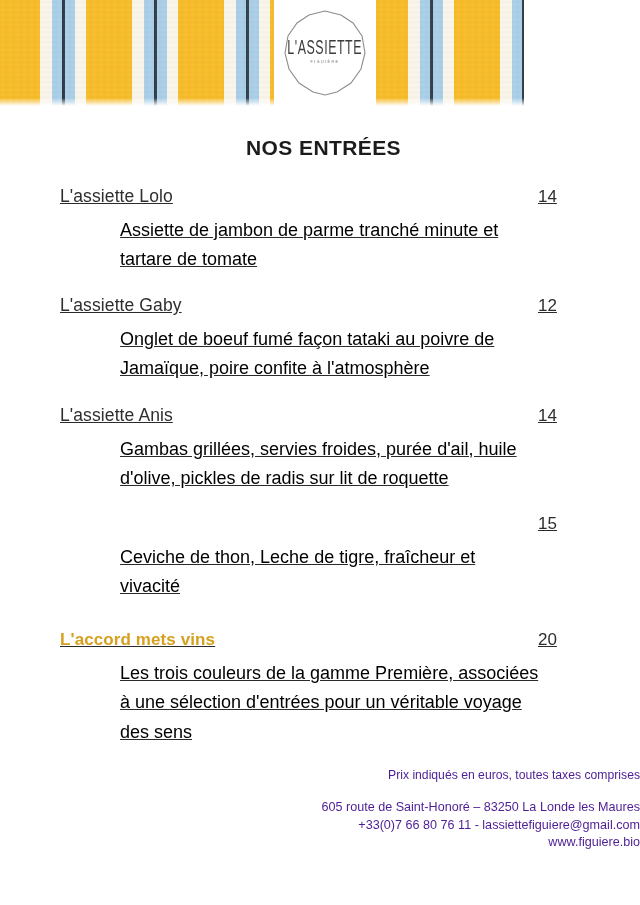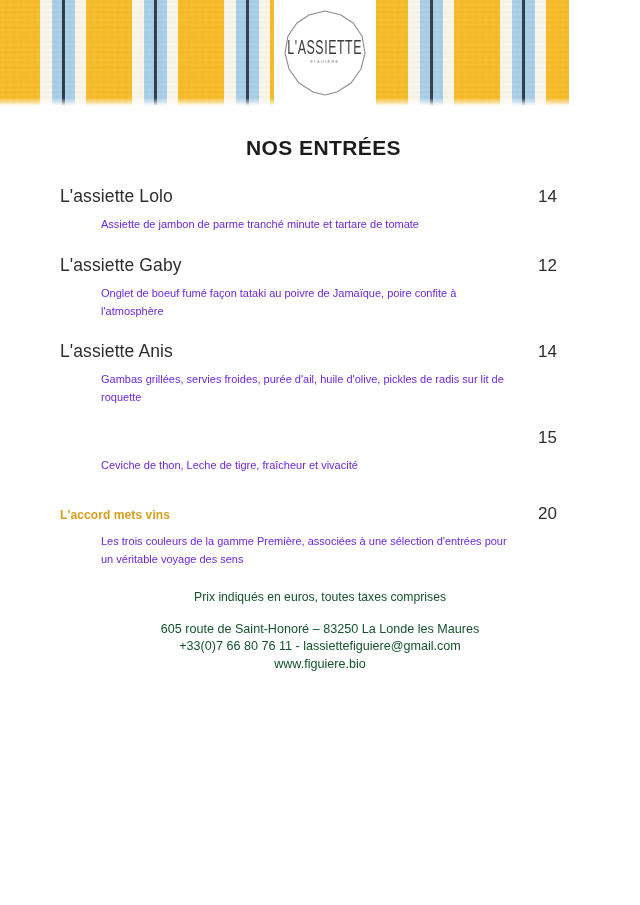--- a/index.html
+++ b/index.html
@@ -12,21 +12,21 @@
     height: 905px;
     font-family: "Liberation Sans", sans-serif;
     color: #2b2b2b;
     overflow: hidden;
     position: relative;
   }
 
   
   .banner {
     position: relative;
-    width: 569px;
+    width: 524px;
     height: 106px;
     overflow: hidden;
     background: #f8bc26;
   }
   .stripes {
     position: absolute;
     inset: 0;
     background-repeat: repeat-x;
     background-size: 92px 100%;
     background-image:
@@ -121,20 +121,21 @@
     padding-left: 7px;
   }
 
   
   .menu {
     margin-top: 26px;
     padding: 0 40px 0 60px;
   }
   .menu-item {
     margin-bottom: 21px;
+    text-decoration: underline;
   }
   .item-head {
     display: flex;
     align-items: baseline;
   }
   .item-name {
     flex: 0 0 auto;
     font-size: 17.5px;
     font-weight: normal;
     color: #2e2e2e;
@@ -143,40 +144,40 @@
   .item-dash {
     flex: 1 1 auto;
   }
   .item-price {
     flex: 0 0 62px;
     text-align: left;
     font-size: 17px;
     color: #2e2e2e;
   }
   .item-desc {
-    margin: 9px 0 0 41px;
-    font-size: 11px;
+    margin: 9px 0 0 60px;
+    font-size: 18px;
     line-height: 1.62;
-    color: #6d28d9;
+    color: #000000;
     max-width: 420px;
   }
   .menu-item.accent .item-name {
     color: #d6a01e;
     font-weight: bold;
-    font-size: 12px;
+    font-size: 17px;
   }
   .menu-item.accent {
     margin-top: 29px;
   }
 
   
   .footer {
     margin-top: 10px;
-    text-align: center;
-    color: #14532d;
+    text-align: right;
+    color: #4c1d95;
   }
   .footer-note {
     font-size: 12.2px;
     margin-bottom: 17px;
   }
   .footer-contact div {
     font-size: 12.6px;
     line-height: 1.42;
   }
 </style>

